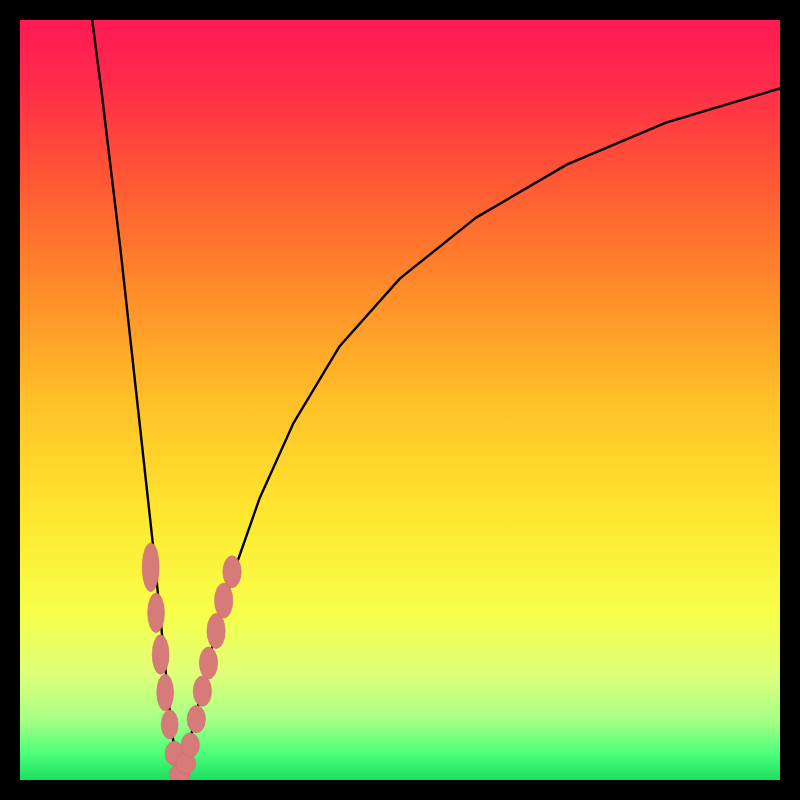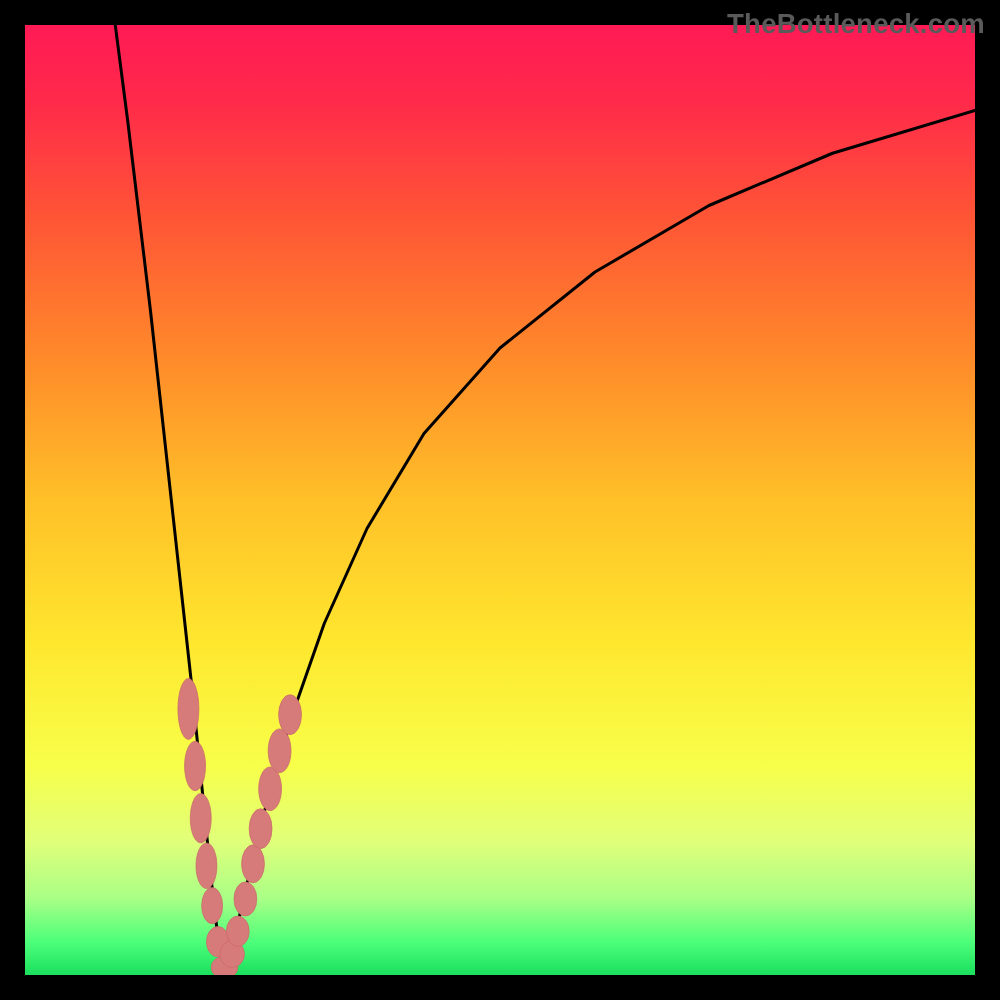--- a/index.html
+++ b/index.html
@@ -32,21 +32,20 @@
     position: absolute;
     left: 0;
     top: 0;
     display: block;
   }
 </style>
 </head>
 <body>
 
 <div class="frame">
-  <div class="watermark">TheBottleneck.com</div>
 
   <svg id="chart-svg" width="800" height="800" viewBox="0 0 800 800">
     <defs>
       <linearGradient id="bg-grad" x1="0" y1="0" x2="0" y2="1">
           <stop offset="0.00%" stop-color="#ff1a55"></stop>
           <stop offset="8.00%" stop-color="#ff2a4a"></stop>
           <stop offset="20.00%" stop-color="#ff5436"></stop>
           <stop offset="35.00%" stop-color="#ff8a2a"></stop>
           <stop offset="50.00%" stop-color="#ffc028"></stop>
           <stop offset="65.00%" stop-color="#ffe72e"></stop>

